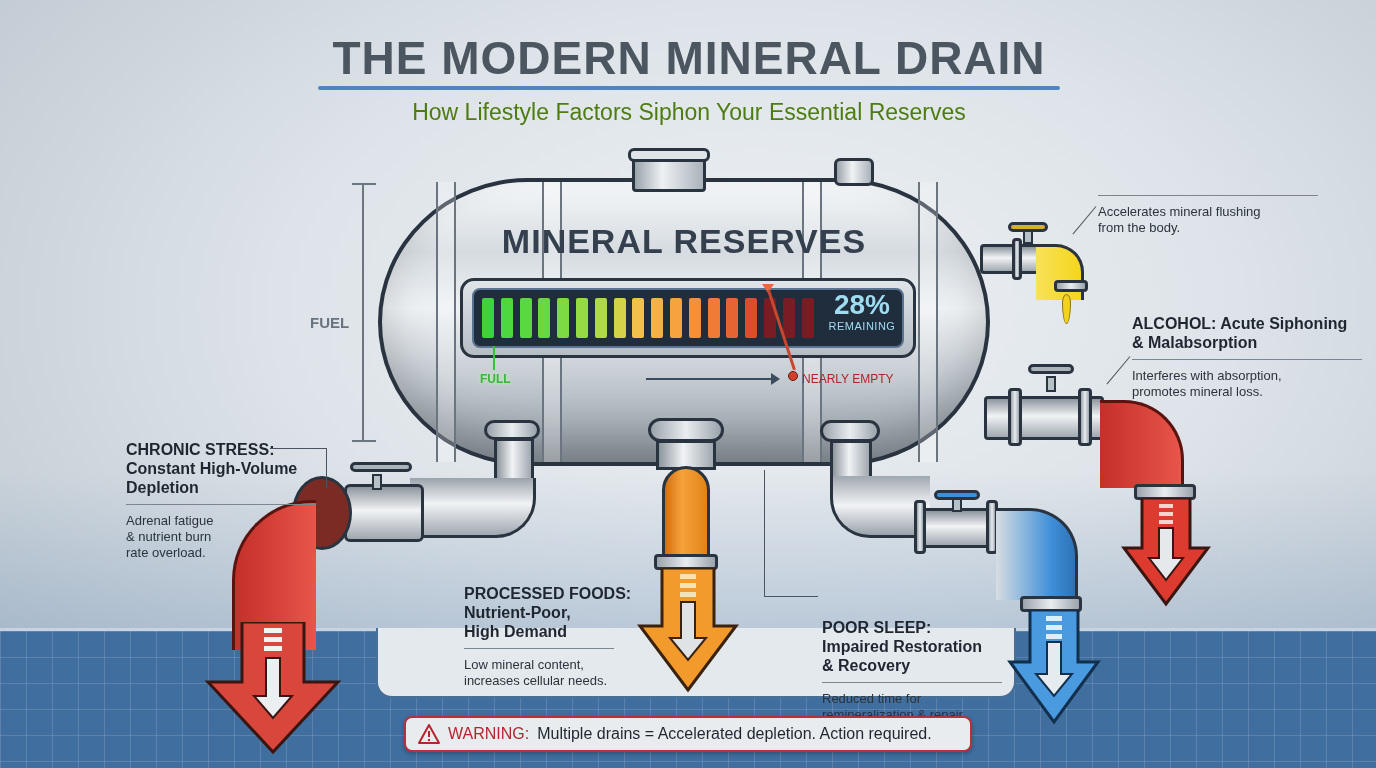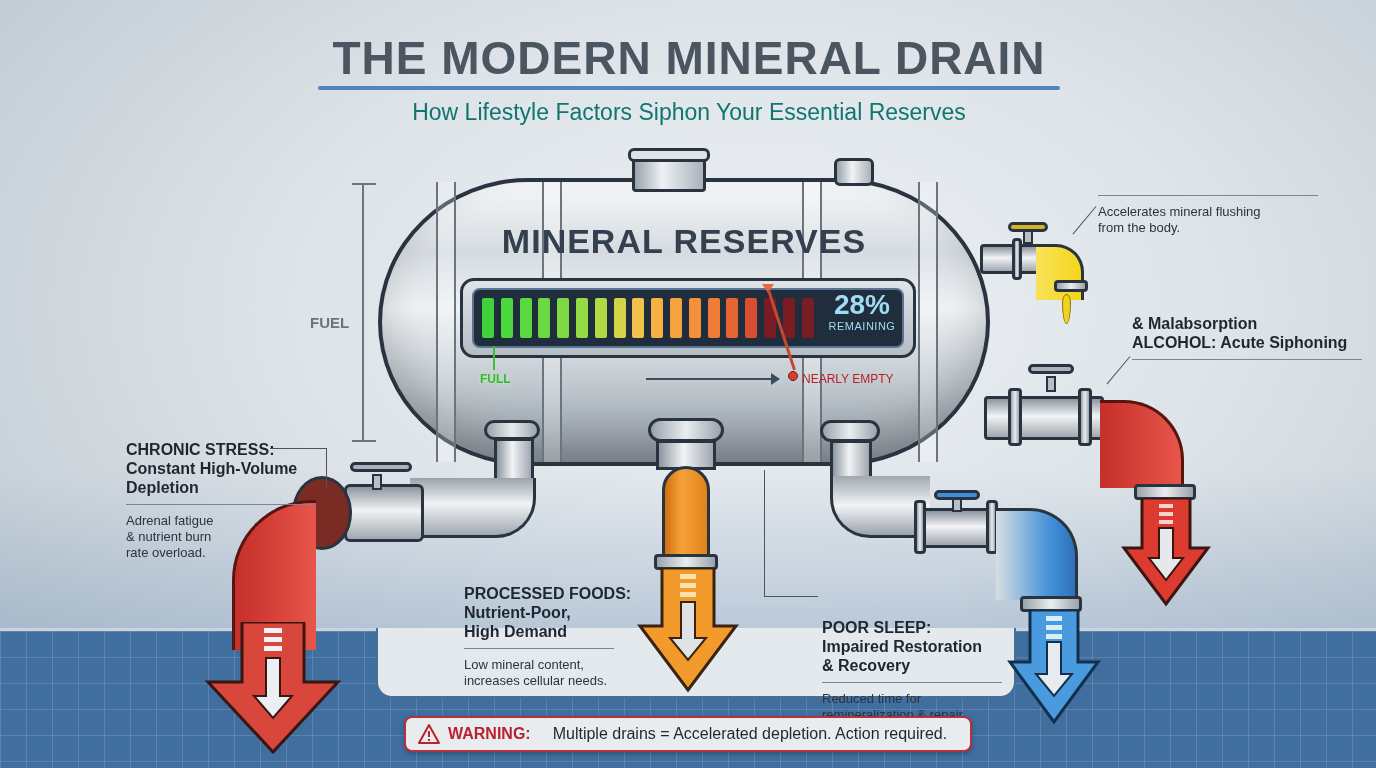--- a/index.html
+++ b/index.html
@@ -14,21 +14,21 @@
     background-size:26px 26px;border-top:3px solid #c7d4df}
   .blueprint-top{position:absolute;left:0;right:0;top:470px;height:160px;
     background:linear-gradient(180deg,rgba(90,130,175,0) 0%,rgba(90,130,175,.25) 100%);}
   .center-panel{position:absolute;left:376px;top:628px;width:640px;height:70px;
     background:#e4e9ee;border-radius:0 0 16px 16px;border:2px solid #4a6f96;border-top:none}
 
   .title{position:absolute;left:318px;top:32px;width:742px;text-align:center;
     font-weight:700;font-size:46px;letter-spacing:1px;color:#4b5660;line-height:52px}
   .title-rule{position:absolute;left:318px;top:86px;width:742px;height:4px;background:#4f86c2;border-radius:2px}
   .subtitle{position:absolute;left:318px;top:98px;width:742px;text-align:center;
-    font-size:23px;color:#0f766e;line-height:28px}
+    font-size:23px;color:#4d7c0f;line-height:28px}
 
   
   .tank{position:absolute;left:378px;top:178px;width:612px;height:288px;border-radius:150px/144px;
     background:linear-gradient(180deg,#f6f8fa 0%,#d5dbe0 25%,#eef1f4 45%,#bcc4cb 75%,#8e979f 100%);
     border:4px solid #2a3340;box-shadow:inset 0 -20px 40px rgba(0,0,0,.18)}
   .tank-band{position:absolute;top:0;bottom:0;width:20px;border-left:2px solid #6b7580;border-right:2px solid #6b7580;
     background:rgba(255,255,255,.25)}
   .hatch{position:absolute;left:632px;top:152px;width:74px;height:40px;border:3px solid #2a3340;border-radius:8px 8px 4px 4px;
     background:linear-gradient(90deg,#9aa3ab,#eef1f4 40%,#aab2ba)}
   .hatch-cap{position:absolute;left:628px;top:148px;width:82px;height:14px;border:3px solid #2a3340;border-radius:6px;background:#dfe4e8}
@@ -71,21 +71,21 @@
   
   .callout{position:absolute;color:#1f2630}
   .callout .h{font-weight:700;font-size:16px;line-height:19px}
   .callout .rule{height:1px;background:#7b8690;margin:7px 0 8px}
   .callout .b{font-size:13px;line-height:16px;color:#2b333c}
   .leader{position:absolute;background:#4a5560}
 
   .warning{position:absolute;left:404px;top:716px;width:568px;height:36px;border:2px solid #b8303a;border-radius:8px;
     background:#e9ecef;display:flex;align-items:center;padding-left:12px;box-shadow:0 2px 4px rgba(0,0,0,.25)}
   .warn-icon{width:22px;height:20px;margin-right:8px}
-  .warn-bold{font-weight:700;color:#b8232e;font-size:16px;margin-right:22px}
+  .warn-bold{font-weight:400;color:#b8232e;font-size:16px;margin-right:8px}
   .warn-text{font-size:16px;color:#1f2630}
 </style>
 </head>
 <body>
 
 <div class="blueprint-top"></div>
 <div class="blueprint"></div>
 <div class="center-panel"></div>
 
 <div class="title">THE MODERN MINERAL DRAIN</div>
@@ -259,24 +259,28 @@
   <div class="rule"></div>
   <div class="b">
     <div>Accelerates mineral flushing</div>
     <div>from the body.</div>
   </div>
 </div>
 <div class="leader" style="left:1060px;top:206px;width:36px;height:1px;transform:rotate(-50deg);transform-origin:right"></div>
 
 <div class="callout" style="left:1132px;top:314px;width:230px">
   <div class="h">
+    <div>ALCOHOL: Acute Siphoning</div>
     <div>&amp; Malabsorption</div>
-    <div>ALCOHOL: Acute Siphoning</div>
-  </div>
-  <div class="rule"></div>
+  </div>
+  <div class="rule"></div>
+  <div class="b">
+    <div>Interferes with absorption,</div>
+    <div>promotes mineral loss.</div>
+  </div>
 </div>
 <div class="leader" style="left:1094px;top:356px;width:36px;height:1px;transform:rotate(-50deg);transform-origin:right"></div>
 
 <div class="warning">
   <svg class="warn-icon" viewBox="0 0 22 20">
     <polygon points="11,1 21,19 1,19" fill="none" stroke="#b8232e" stroke-width="2" stroke-linejoin="round"></polygon>
     <rect x="10" y="7" width="2" height="6" fill="#b8232e"></rect>
       <rect x="10" y="15" width="2" height="2" fill="#b8232e"></rect>
   </svg>
   <span class="warn-bold">WARNING:</span>

